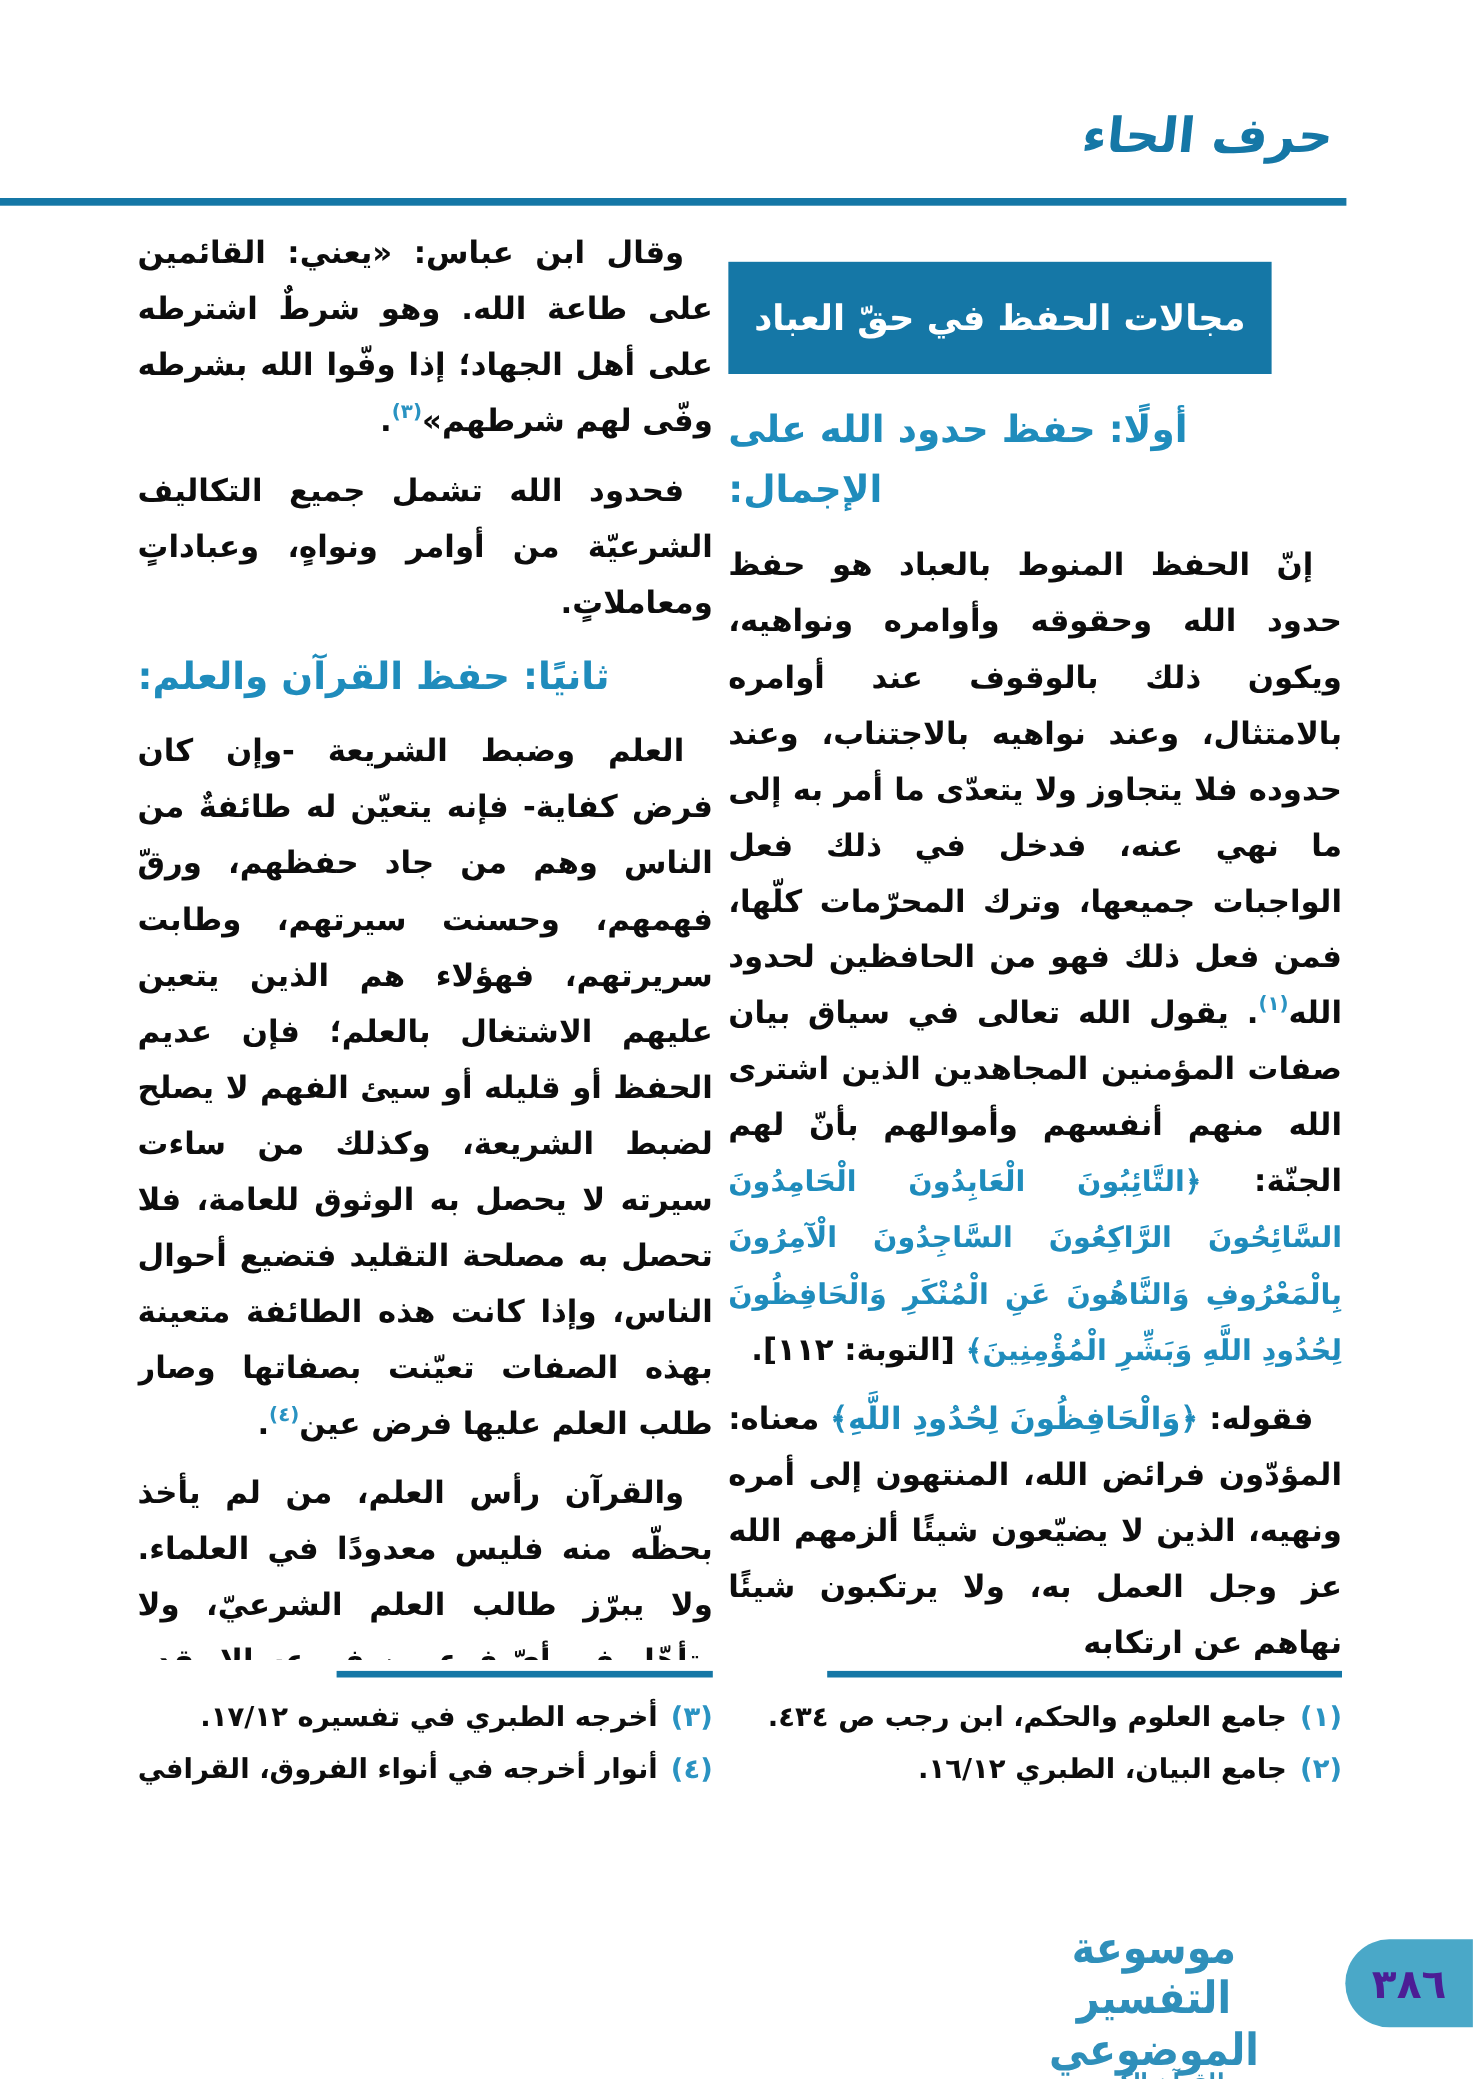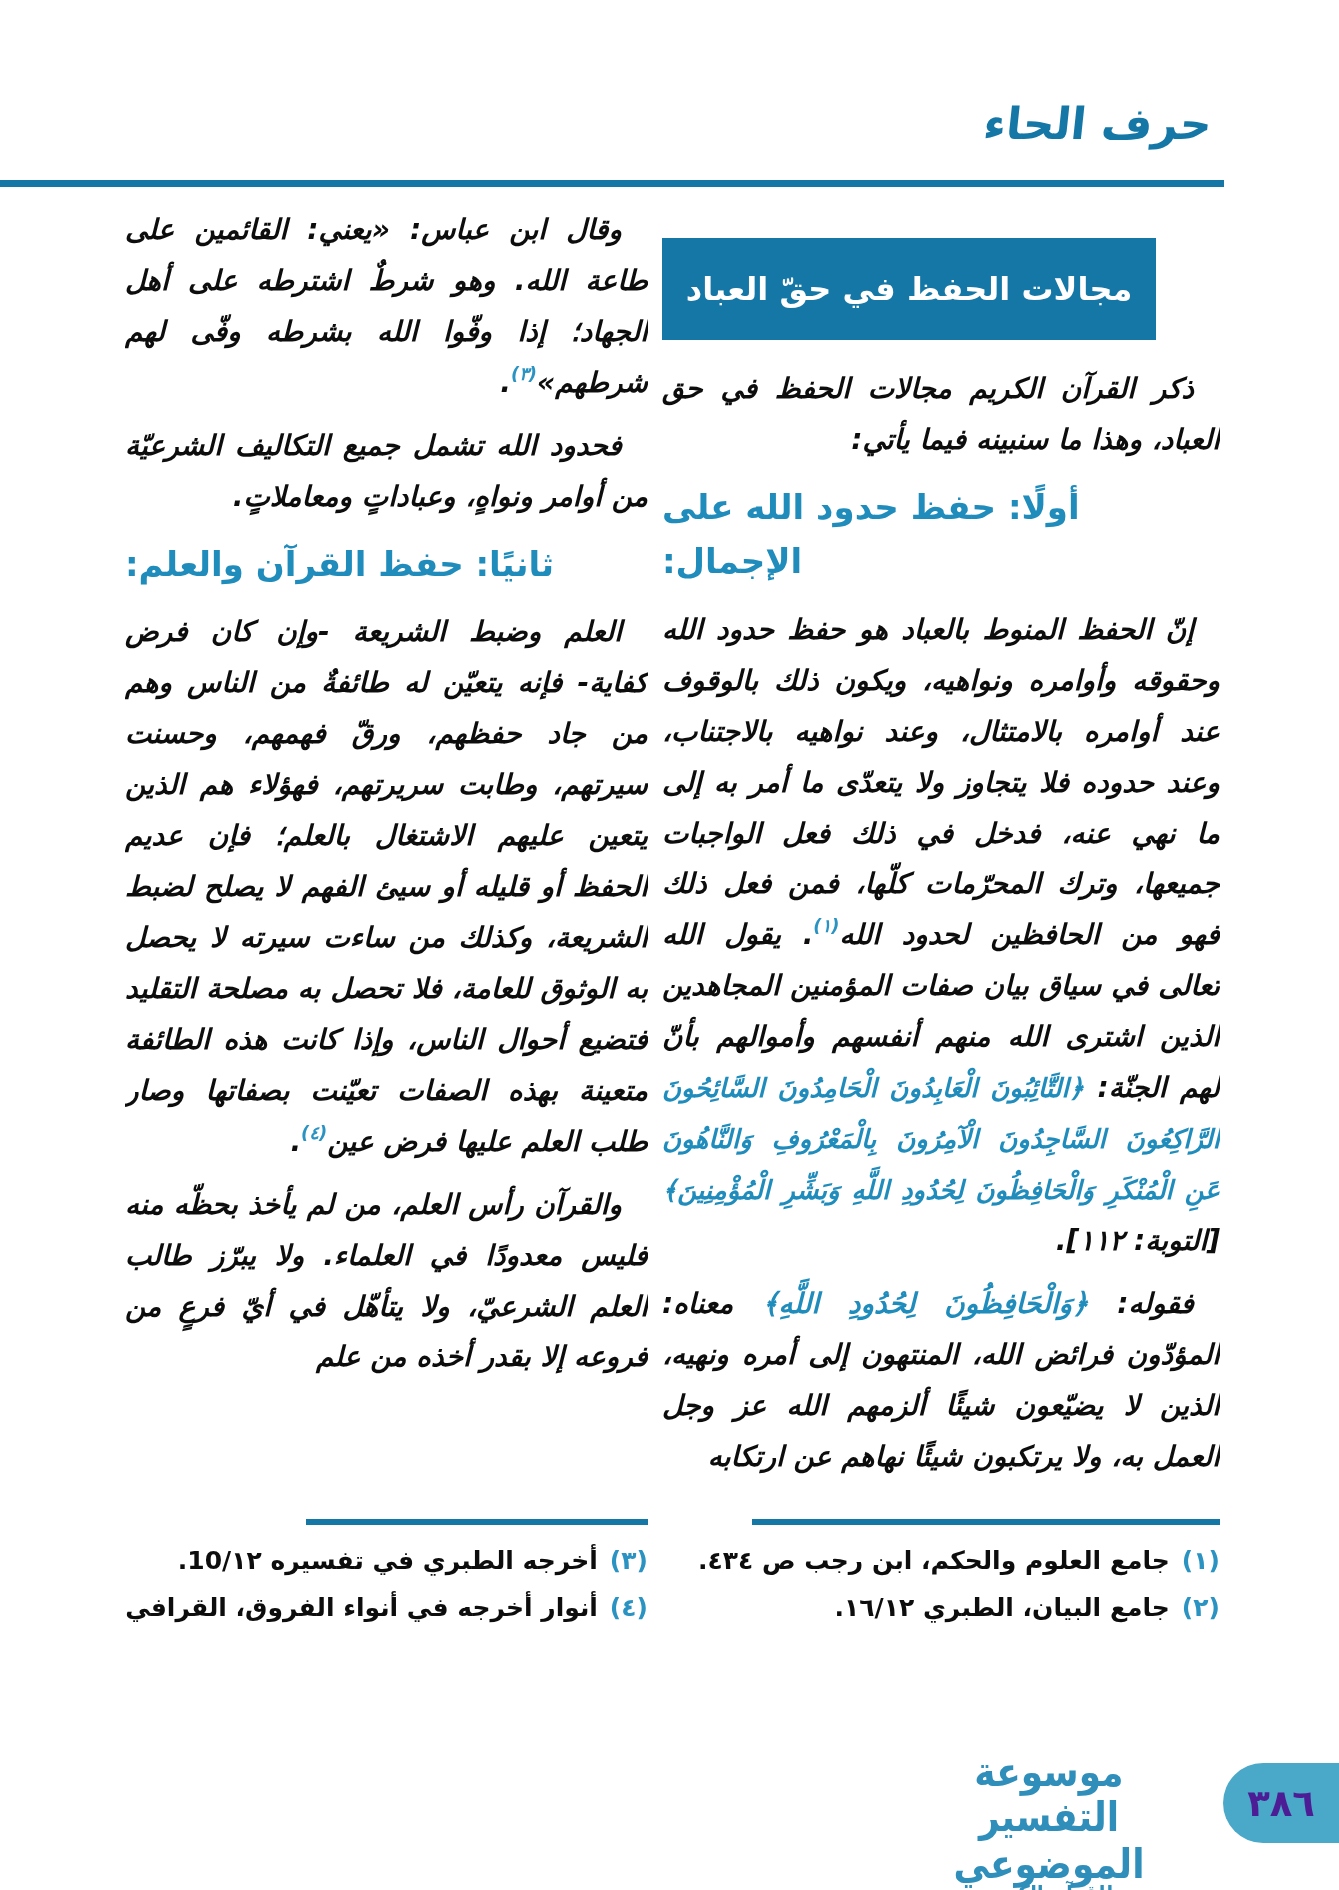--- a/index.html
+++ b/index.html
@@ -28,21 +28,21 @@
     position:absolute;top:205px;right:119px;left:125px;
     display:flex;gap:14px;
   }
   .col{height:1428px;display:flex;flex-direction:column;}
   .col-r{flex:0 0 558px;}
   .col-l{flex:1 1 auto;min-width:0;}
   .coltext{flex:1 1 auto;overflow:hidden;}
   .fnblock{flex:0 0 auto;padding-top:10px;}
 
   p{margin:0 0 12px;text-align:justify;font-size:28px;line-height:1.82;font-weight:bold;}
-  .indent{text-indent:26px;font-style:italic;}
+  .indent{text-indent:26px;}
 
   .section-box{
     background:#1577a6;color:#ffffff;
     font-size:32px;font-weight:bold;text-align:center;
     padding:32px 6px;
     margin:33px 64px 24px 0;
   }
   .h-blue{
     color:#1f8cbc;font-weight:bold;font-size:34px;
     margin:14px 0 16px;text-align:left;line-height:1.6;
@@ -83,21 +83,20 @@
 <div class="page">
 
   <div class="chapter">حرف الحاء</div>
   <div class="top-rule"></div>
 
   <div class="cols">
 
     <div class="col col-r">
       <div class="coltext">
         <div class="section-box">مجالات الحفظ في حقّ العباد</div>
-        <p class="indent">ذكر القرآن الكريم مجالات الحفظ في حق العباد، وهذا ما سنبينه فيما يأتي:</p>
         <div class="h-blue">أولًا: حفظ حدود الله على الإجمال:</div>
         <p class="indent"><span>إنّ الحفظ المنوط بالعباد هو حفظ حدود الله وحقوقه وأوامره ونواهيه، ويكون ذلك بالوقوف عند أوامره بالامتثال، وعند نواهيه بالاجتناب، وعند حدوده فلا يتجاوز ولا يتعدّى ما أمر به إلى ما نهي عنه، فدخل في ذلك فعل الواجبات جميعها، وترك المحرّمات كلّها، فمن فعل ذلك فهو من الحافظين لحدود الله</span><span class="ref">(١)</span><span>. يقول الله تعالى في سياق بيان صفات المؤمنين المجاهدين الذين اشترى الله منهم أنفسهم وأموالهم بأنّ لهم الجنّة: </span><span class="verse">﴿التَّائِبُونَ الْعَابِدُونَ الْحَامِدُونَ السَّائِحُونَ الرَّاكِعُونَ السَّاجِدُونَ الْآمِرُونَ بِالْمَعْرُوفِ وَالنَّاهُونَ عَنِ الْمُنْكَرِ وَالْحَافِظُونَ لِحُدُودِ اللَّهِ وَبَشِّرِ الْمُؤْمِنِينَ﴾</span><span> [التوبة: ١١٢].</span></p>
         <p class="indent"><span>فقوله: </span><span class="q">﴿وَالْحَافِظُونَ لِحُدُودِ اللَّهِ﴾</span><span> معناه: المؤدّون فرائض الله، المنتهون إلى أمره ونهيه، الذين لا يضيّعون شيئًا ألزمهم الله عز وجل العمل به، ولا يرتكبون شيئًا نهاهم عن ارتكابه</span></p>
       </div>
       <div class="fnblock">
         <div class="fnsep fnsep-r"></div>
         <div class="fn">
           <span class="fn-num">(١)</span>
           <span class="fn-text">جامع العلوم والحكم، ابن رجب ص ٤٣٤.</span>
         </div>
@@ -113,21 +112,21 @@
         <p class="indent"><span>وقال ابن عباس: «يعني: القائمين على طاعة الله. وهو شرطٌ اشترطه على أهل الجهاد؛ إذا وفّوا الله بشرطه وفّى لهم شرطهم»</span><span class="ref">(٣)</span><span>.</span></p>
         <p class="indent">فحدود الله تشمل جميع التكاليف الشرعيّة من أوامر ونواهٍ، وعباداتٍ ومعاملاتٍ.</p>
         <div class="h-blue">ثانيًا: حفظ القرآن والعلم:</div>
         <p class="indent"><span>العلم وضبط الشريعة -وإن كان فرض كفاية- فإنه يتعيّن له طائفةٌ من الناس وهم من جاد حفظهم، ورقّ فهمهم، وحسنت سيرتهم، وطابت سريرتهم، فهؤلاء هم الذين يتعين عليهم الاشتغال بالعلم؛ فإن عديم الحفظ أو قليله أو سيئ الفهم لا يصلح لضبط الشريعة، وكذلك من ساءت سيرته لا يحصل به الوثوق للعامة، فلا تحصل به مصلحة التقليد فتضيع أحوال الناس، وإذا كانت هذه الطائفة متعينة بهذه الصفات تعيّنت بصفاتها وصار طلب العلم عليها فرض عين</span><span class="ref">(٤)</span><span>.</span></p>
         <p class="indent">والقرآن رأس العلم، من لم يأخذ بحظّه منه فليس معدودًا في العلماء. ولا يبرّز طالب العلم الشرعيّ، ولا يتأهّل في أيّ فرعٍ من فروعه إلا بقدر أخذه من علم</p>
       </div>
       <div class="fnblock">
         <div class="fnsep fnsep-l"></div>
         <div class="fn">
           <span class="fn-num">(٣)</span>
-          <span class="fn-text">أخرجه الطبري في تفسيره 10/١٢.</span>
+          <span class="fn-text">أخرجه الطبري في تفسيره ١٧/١٢.</span>
         </div>
         <div class="fn">
           <span class="fn-num">(٤)</span>
           <span class="fn-text"><span>أنوار أخرجه في أنواء الفروق، القرافي</span></span>
         </div>
       </div>
     </div>
 
   </div>
 

